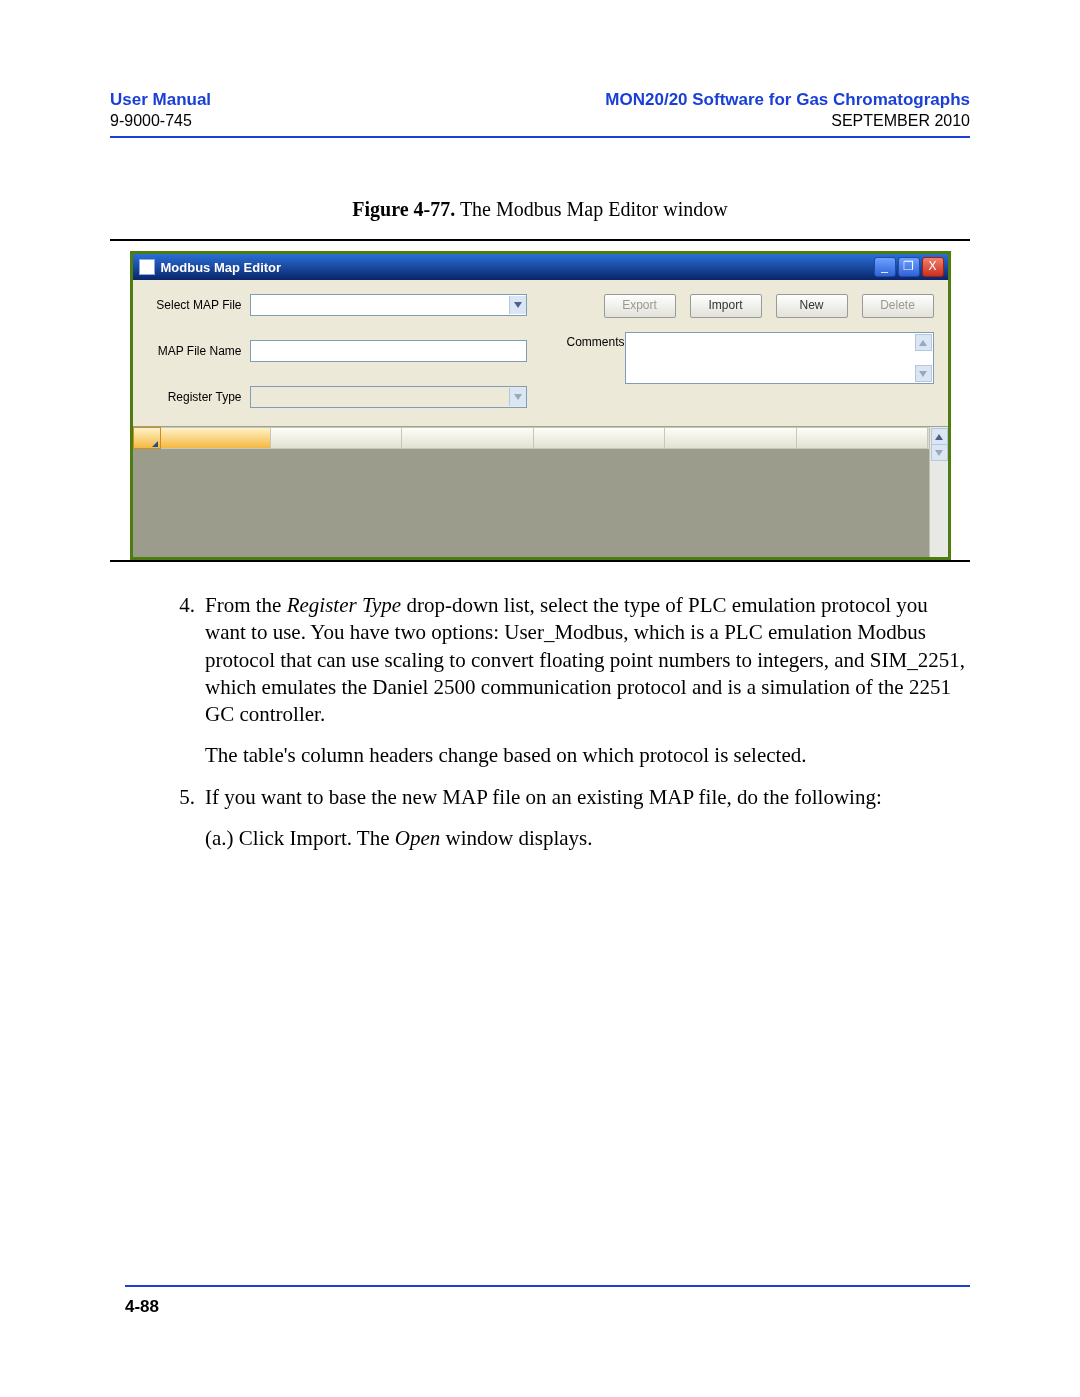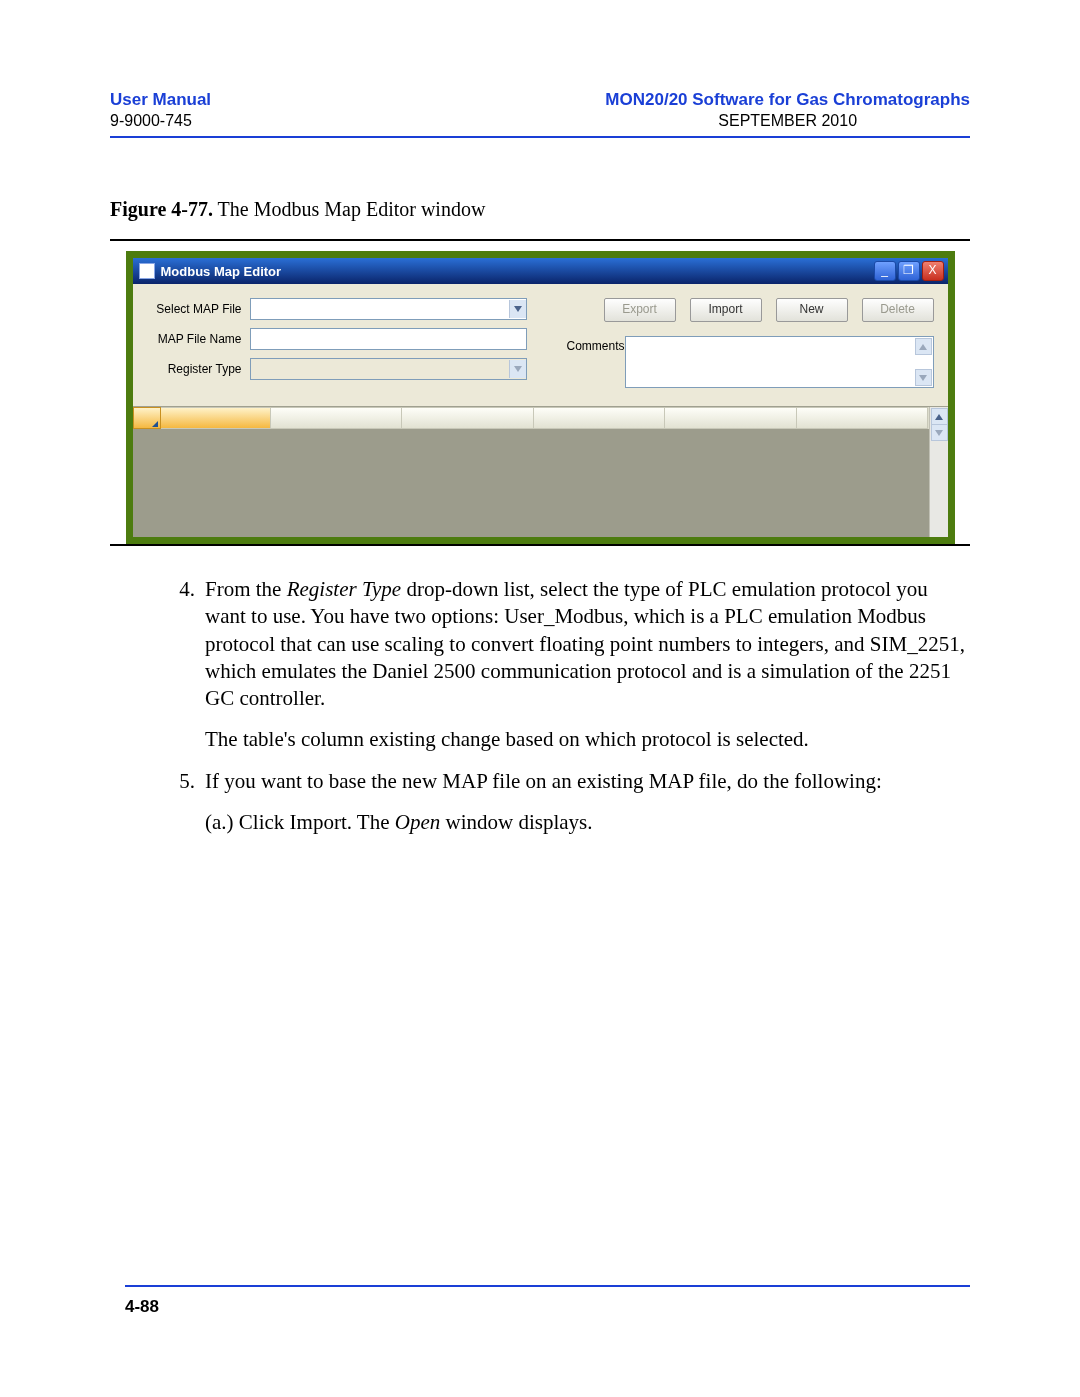--- a/index.html
+++ b/index.html
@@ -18,46 +18,47 @@
   }
 
   
   .hdr {
     display: flex;
     justify-content: space-between;
     font-family: Arial, Helvetica, sans-serif;
     font-size: 17px;
   }
   .hdr-left { text-align: left; }
-  .hdr-right { text-align: center; }
+  .hdr-right { text-align: right; }
   .hdr-title-l { color: #1a3fd6; font-weight: bold; }
   .hdr-title-r { color: #1a3fd6; font-weight: bold; }
   .hdr-sub { color: #000; font-size: 16px; margin-top: 2px; }
   .hdr-rule {
     border: none;
     border-top: 2px solid #1a3fd6;
     margin: 6px 0 0 0;
   }
 
   
   .fig-caption {
     margin-top: 60px;
     font-size: 20px;
+    text-align: center;
   }
   .fig-caption b { font-weight: bold; }
 
   
   .sshot-wrap { margin-top: 18px; }
   .sshot-rule-top { border-top: 2px solid #000; }
   .sshot-rule-bot { border-top: 2px solid #000; margin-top: 0; }
 
   .win {
     margin: 10px auto 0 auto;
     width: 815px;
-    border: 7px solid #4d7c0f;
+    border: 3px solid #4d7c0f;
     background: #ece9d8;
     font-family: Tahoma, Arial, sans-serif;
     font-size: 12px;
   }
   .titlebar {
     height: 26px;
     background: linear-gradient(#2a6fd6, #0a246a);
     color: #fff;
     display: flex;
     align-items: center;
@@ -83,21 +84,21 @@
   .tb-btn.close { background: linear-gradient(#f08070, #c83020); border-color: #a02010; }
 
   .form-area {
     padding: 14px 14px 18px 14px;
     display: flex;
     gap: 40px;
   }
   .form-left { flex: 0 0 380px; }
   .form-right { flex: 1; display: flex; flex-direction: column; gap: 8px; }
 
-  .row { display: flex; align-items: center; margin-bottom: 8px; }
+  .row { display: flex; align-items: center; margin-bottom: 24px; }
   .lbl { width: 95px; text-align: right; padding-right: 8px; font-size: 12px; }
   .combo {
     flex: 1; height: 20px; background: #fff; border: 1px solid #7f9db9;
     display: flex; align-items: center; justify-content: flex-end;
   }
   .combo.disabled { background: #ece9d8; }
   .combo-arrow {
     width: 16px; height: 18px; border-left: 1px solid #b7c6db;
     display: flex; align-items: center; justify-content: center; background: #dbe6f4;
   }
@@ -312,21 +313,21 @@
 
     <div class="sshot-rule-bot"></div>
   </div>
 
   <div class="body">
 
     <div class="num-item">
       <div class="num">4.</div>
       <div class="num-body">
         <span>From the </span><span class="i">Register Type</span><span> drop-down list, select the type of PLC emulation protocol you want to use.  You have two options: </span><span class="b">User_Modbus</span><span>, which is a PLC emulation Modbus protocol that can use scaling to convert floating point numbers to integers, and </span><span class="b">SIM_2251</span><span>, which emulates the Daniel 2500 communication protocol and is a simulation of the 2251 GC controller.</span>
-        <div class="para">The table's column existing change based on which protocol is selected.</div>
+        <div class="para">The table's column headers change based on which protocol is selected.</div>
       </div>
     </div>
 
     <div class="num-item">
       <div class="num">5.</div>
       <div class="num-body">
         <span>If you want to base the new MAP file on an existing MAP file, do the following:</span>
         <div class="sub-item">
           <span>(a.) Click </span><span class="b">Import</span><span>.  The </span><span class="i">Open</span><span> window displays.</span>
         </div>

